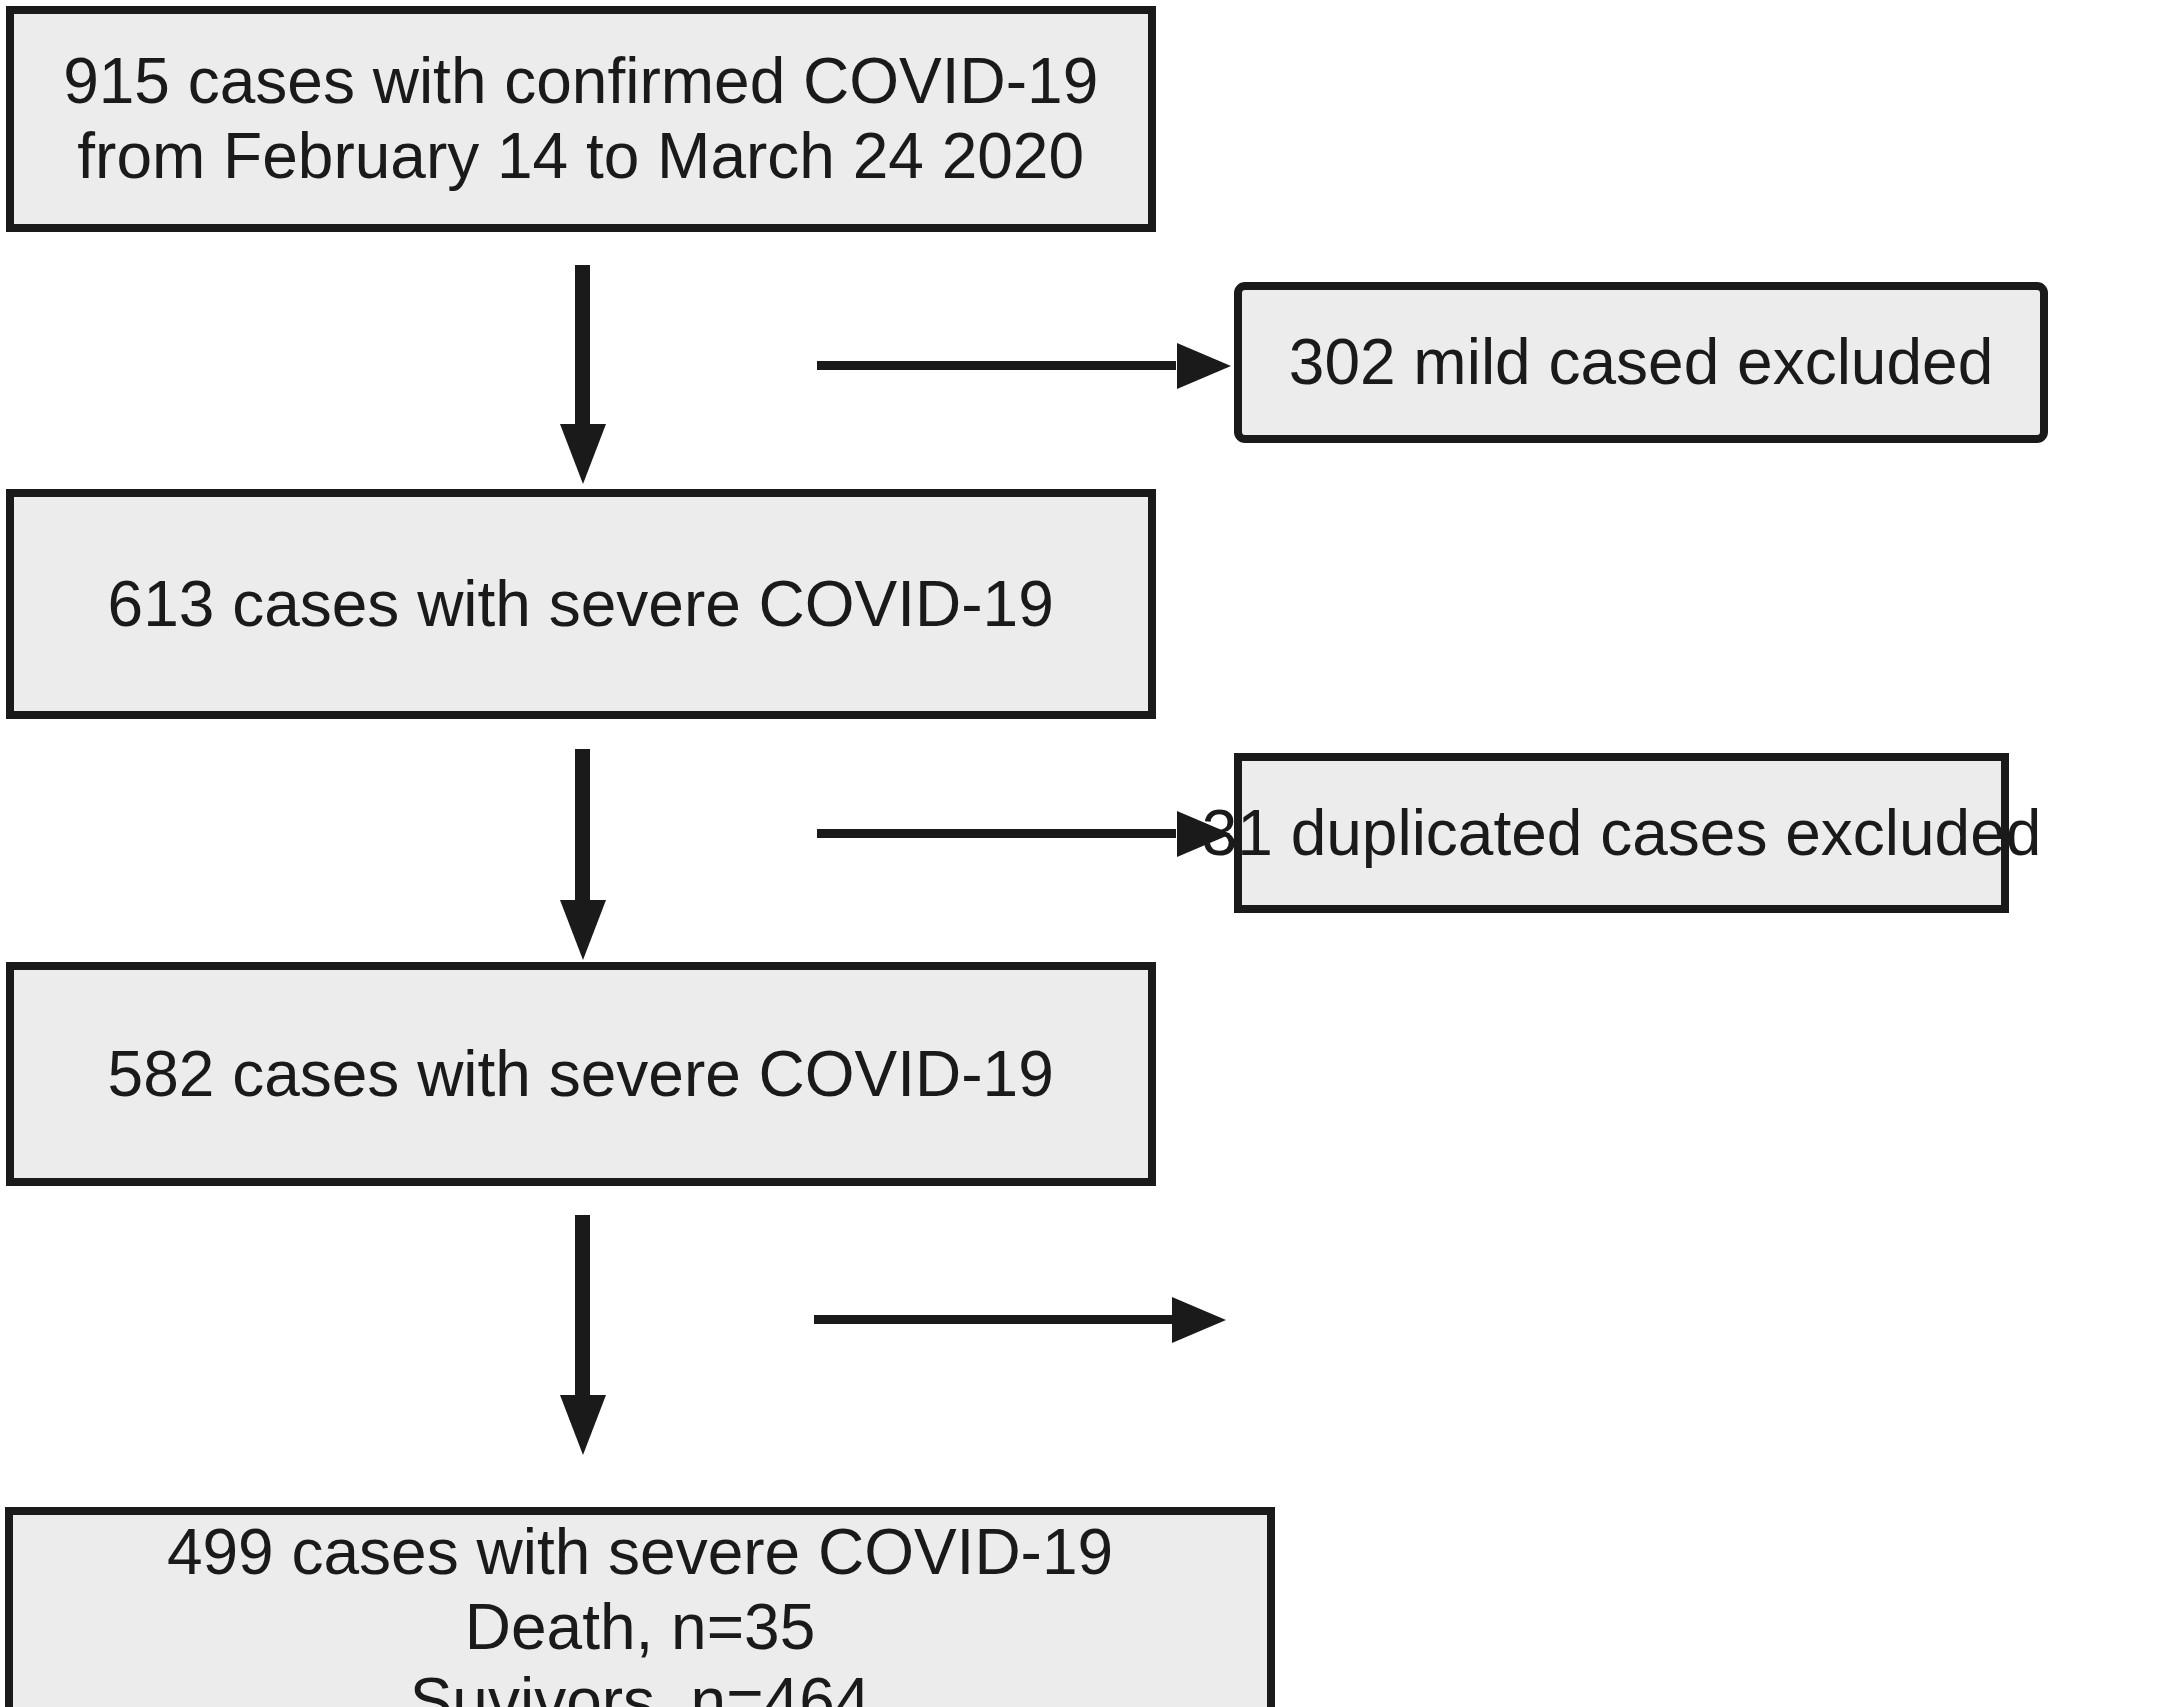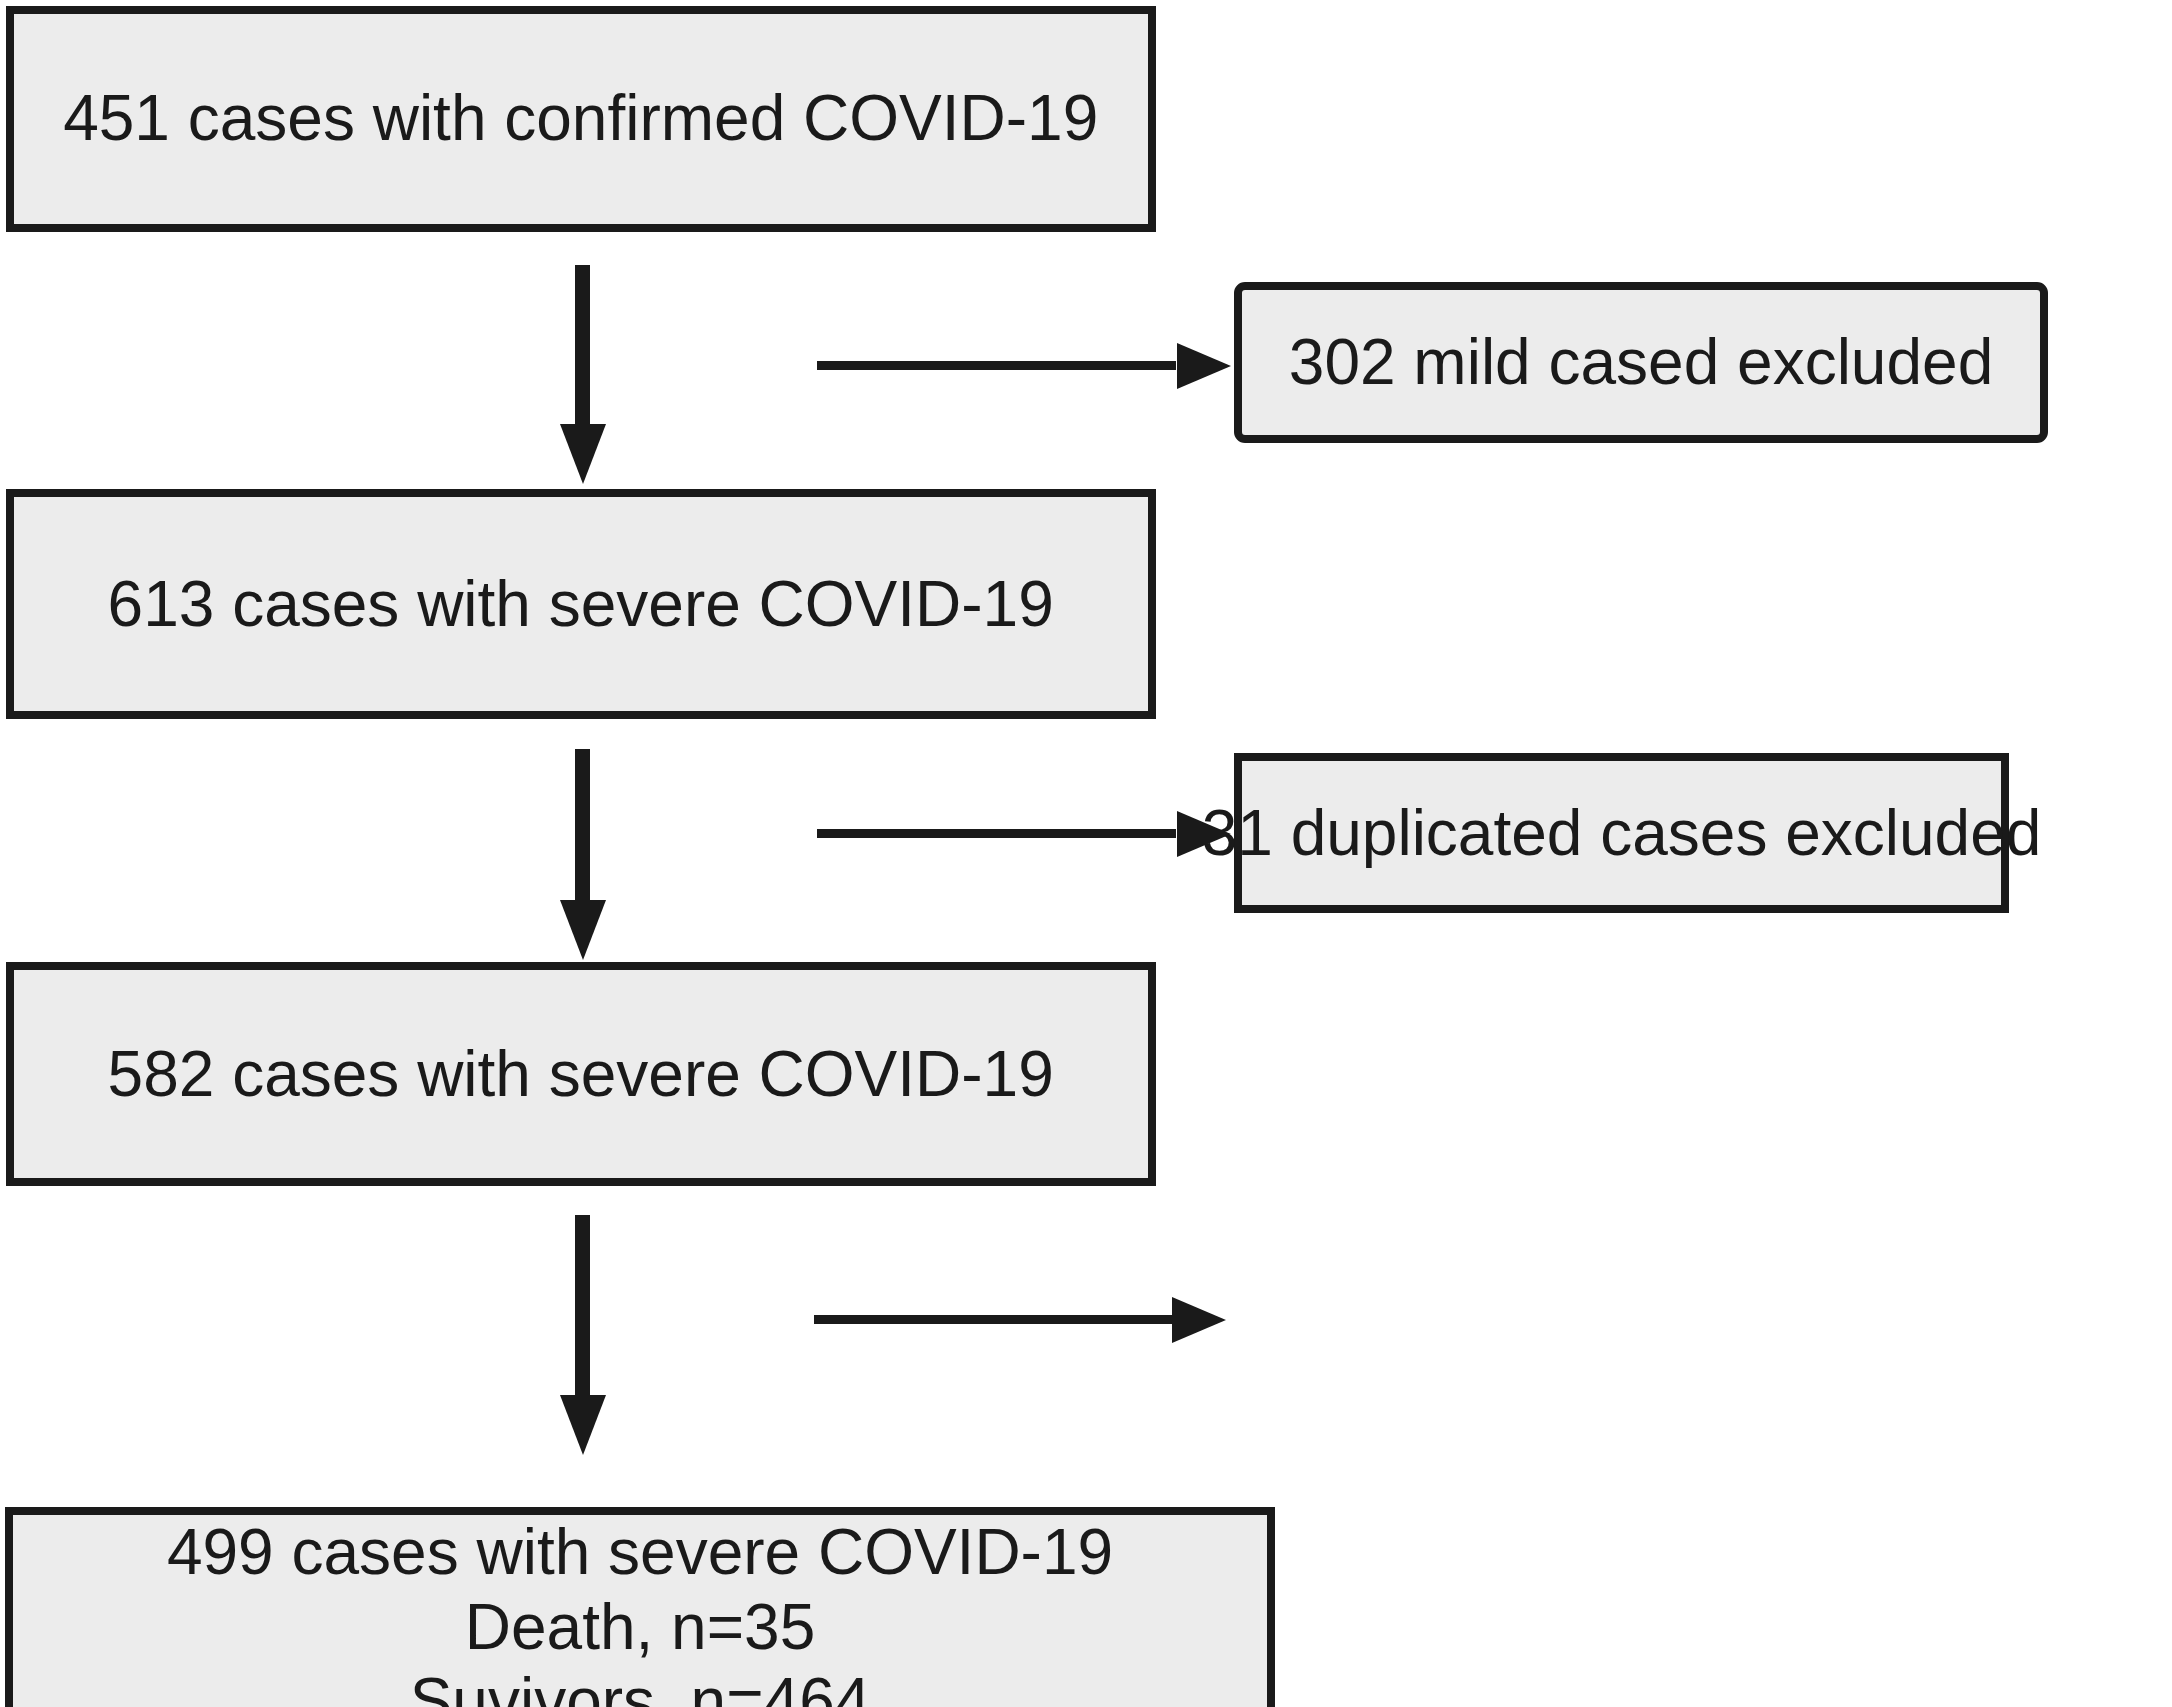--- a/index.html
+++ b/index.html
@@ -50,21 +50,22 @@
     border-bottom: 23px solid transparent;
     border-left: 54px solid #1a1a1a;
   }
 </style>
 </head>
 <body>
 
 <div id="figure">
 
   <div class="box" style="left:5.7px; top:5.7px; width:1150px; height:226px;">
-    <div class="line">451 cases with confirmed COVID-19</div>
+    <div class="line">915 cases with confirmed COVID-19</div>
+    <div class="line">from February 14 to March 24 2020</div>
   </div>
 
   <div class="box" style="left:5.7px; top:489px; width:1150px; height:230px;">
     <div class="line">613 cases with severe COVID-19</div>
   </div>
 
   <div class="box" style="left:5.7px; top:962px; width:1150px; height:224px;">
     <div class="line">582 cases with severe COVID-19</div>
   </div>
 

